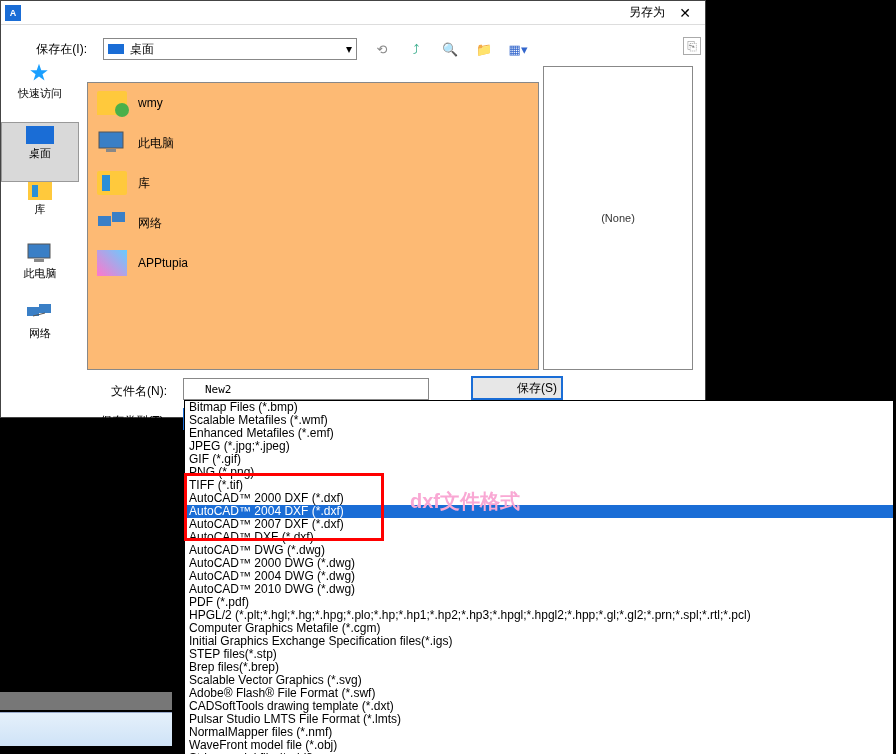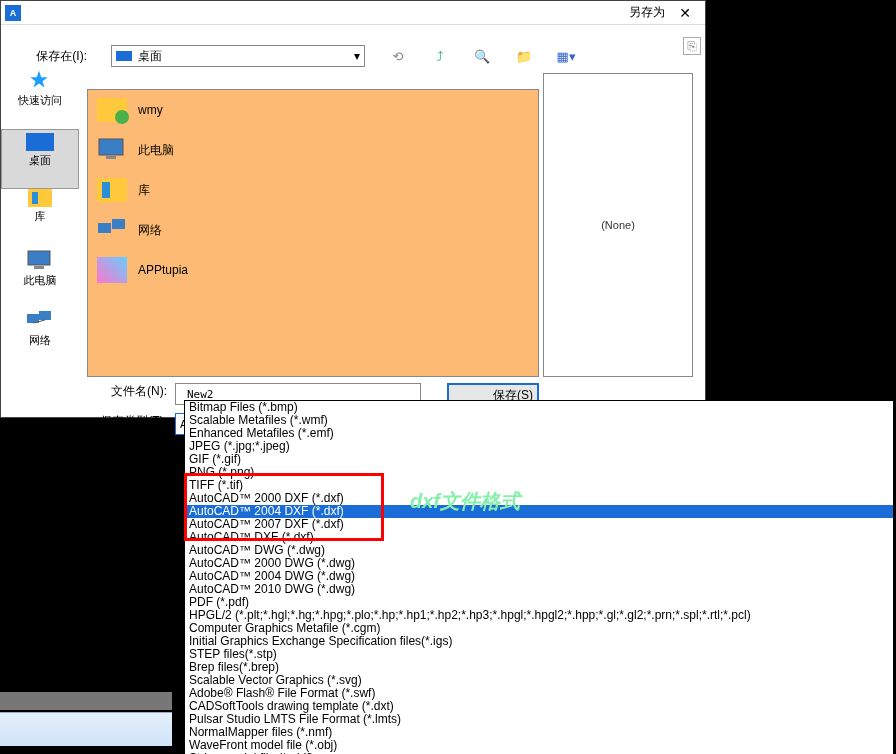--- a/index.html
+++ b/index.html
@@ -11,22 +11,22 @@
 }
 .titlebar {
   height: 24px; background: #fff; display: flex; align-items: center;
   padding-left: 4px; border-bottom: 1px solid #ddd;
 }
 .titlebar .appicon { width: 16px; height: 16px; background: #1a6dd6; margin-right: 6px; display: flex; align-items: center; justify-content: center; color: #fff; font-size: 9px; font-weight: bold; }
 .titlebar .title { font-size: 12px; flex: 1; text-align: right; }
 .titlebar .close { width: 40px; height: 24px; display: flex; align-items: center; justify-content: center; font-size: 14px; }
 
 .toolbar {
-  height: 26px; display: flex; align-items: center; padding: 0 10px; gap: 24px;
-  margin-top: 18px;
+  height: 26px; display: flex; align-items: center; padding: 0 10px; gap: 16px;
+  margin-top: 11px;
 }
 .toolbar-label { font-size: 12px; width: 76px; text-align: right; }
 .location-combo {
   width: 254px; height: 22px; border: 1px solid #888; display: flex; align-items: center;
   padding: 0 4px; gap: 6px; font-size: 12px;
 }
 .location-combo .desk-icon { width: 16px; height: 10px; background: #1a6dd6; }
 .location-combo .arrow { margin-left: auto; }
 .tool-icon { width: 18px; height: 18px; display: flex; align-items: center; justify-content: center; font-size: 13px; cursor: default; }
 
@@ -54,42 +54,42 @@
 .folder-lib { width: 30px; height: 24px; background: #ffc93c; border-radius: 2px; position:relative; }
 .folder-lib::before { content:''; position:absolute; left:5px; top:4px; width:8px; height:16px; background:#2a8fd6; }
 .mini { width:30px; height:26px; background:linear-gradient(45deg,#f7c,#6cf); }
 
 .preview {
   width: 150px; border: 1px solid #888; margin: 4px 8px 0 0; display: flex;
   align-items: center; justify-content: center; font-size: 11px; color: #333;
 }
 
 .bottom { padding: 6px 14px 0 0; display: flex; flex-direction: column; gap: 6px; }
-.brow { display: flex; align-items: flex-start; gap: 8px; }
+.brow { display: flex; align-items: flex-end; gap: 16px; }
 .blabel { width: 166px; text-align: right; font-size: 12px; }
-.binput { width: 246px; height: 22px; border: 1px solid #888; font-size: 11px; padding: 0 11px; font-family: "SimSun", monospace; }
+.binput { width: 246px; height: 22px; border: 1px solid #888; font-size: 11px; padding: 0 21px; font-family: "SimSun", monospace; }
 .bselect { width: 246px; height: 22px; border: 1px solid #1a6dd6; background:#fff; font-size: 11px; padding: 0 4px;  font-family: "SimSun", monospace; display:flex; align-items:center; }
 .bselect .arr { margin-left:auto; background:#ddd; width:16px; height:20px; display:flex; align-items:center; justify-content:center; }
 .bbtn { width: 92px; height: 24px; border: 1px solid #888; background: #e7e7e7; font-size: 12px; display:flex; align-items:center; justify-content:center;padding-left:40px; }
 .bbtn.primary { border: 2px solid #1a6dd6; }
 
 .dropdown {
   position: absolute; left: 184px; top: 400px; width: 710px;
   background: #fff; border: 1px solid #000; font-family: "SimSun", monospace;
   font-size: 12px; line-height: 13px;
 }
 .dropdown-item { padding: 0 4px; white-space: nowrap; }
 .dropdown-item.selected { background: #1a6dd6; color: #fff; }
 
 .redbox {
   position: absolute; left: 184px; top: 473px; width: 200px; height: 68px;
   border: 3px solid #f00; pointer-events: none;
 }
 .annotation {
-  position: absolute; left: 410px; top: 488px; color: #86efac; font-size: 20px; font-weight: bold; font-style: italic;
+  position: absolute; left: 410px; top: 488px; color: #f9a8d4; font-size: 20px; font-weight: bold;
 }
 
 .taskbar-hint {
   position:absolute; left:0; bottom:44px; width:172px; height:18px; background:#777;
 }
 .taskbar {
   position: absolute; left: 0; bottom: 8px; width: 172px; height: 34px;
   background: linear-gradient(#e5f0fb,#cfe3f7); border-top:1px solid #9ac;
 }
 .doclabel {

